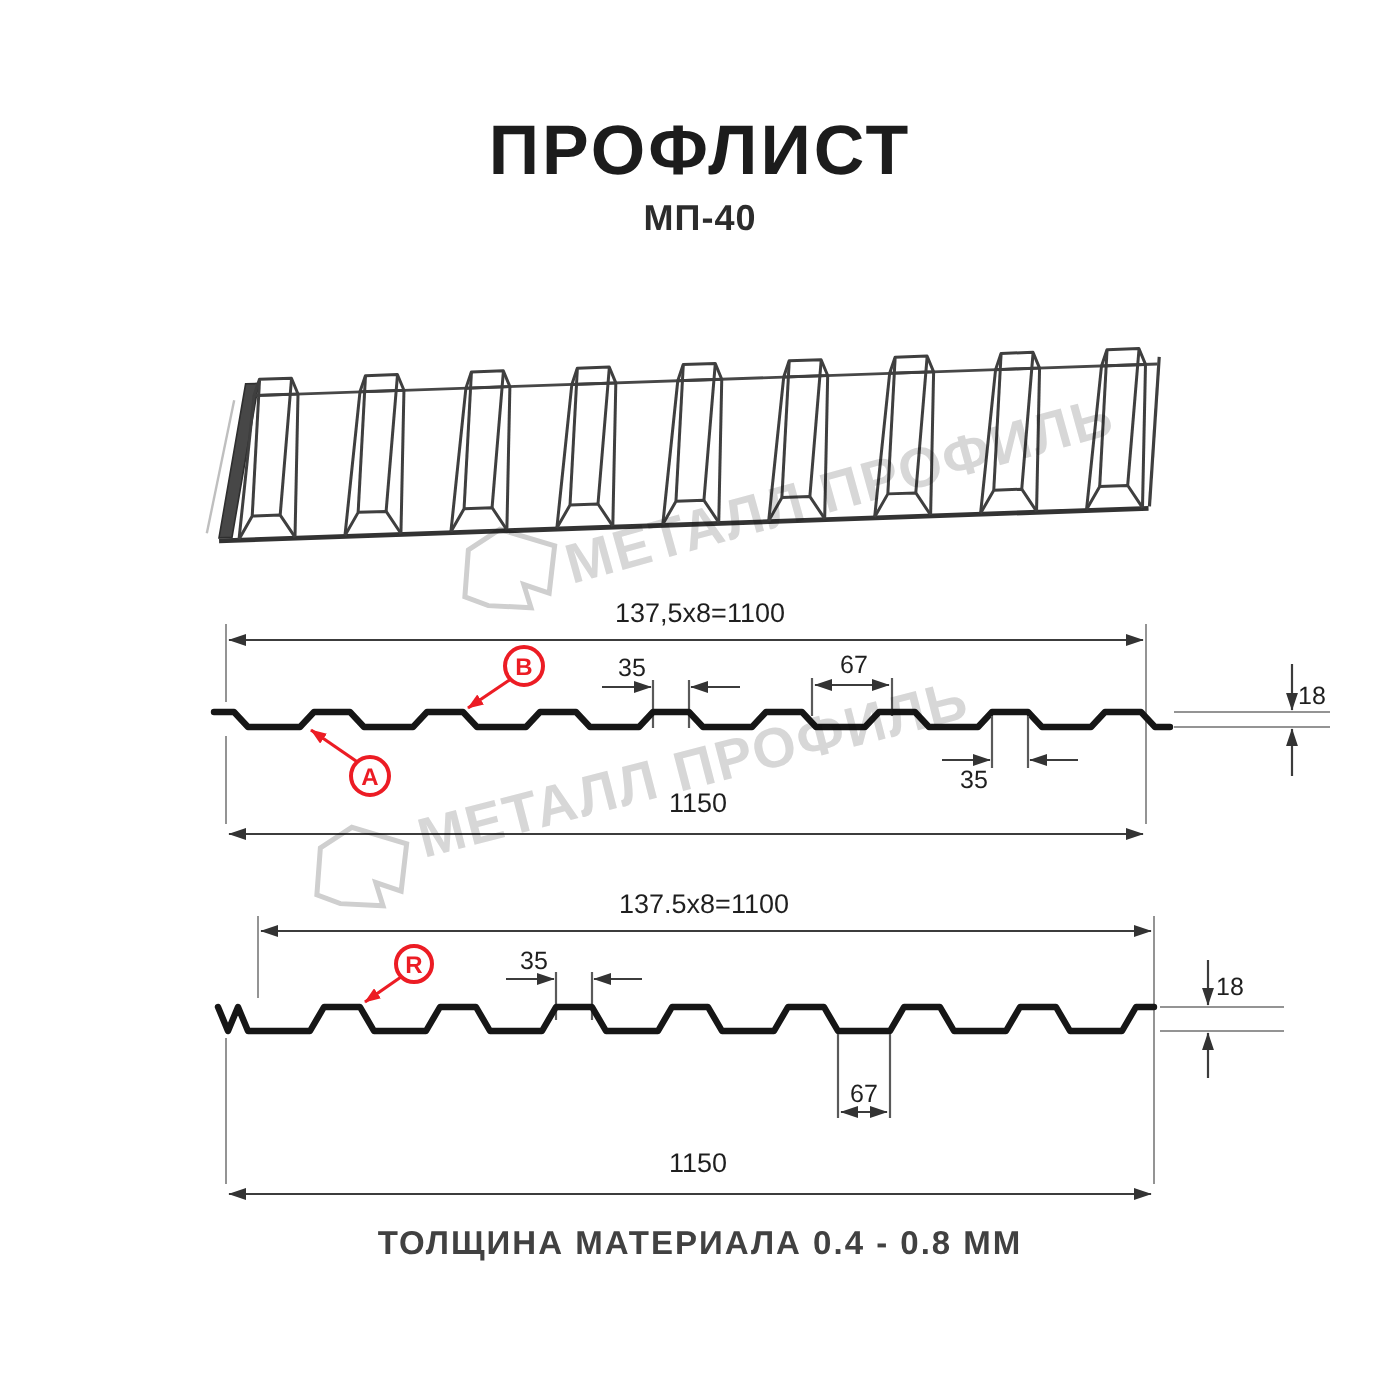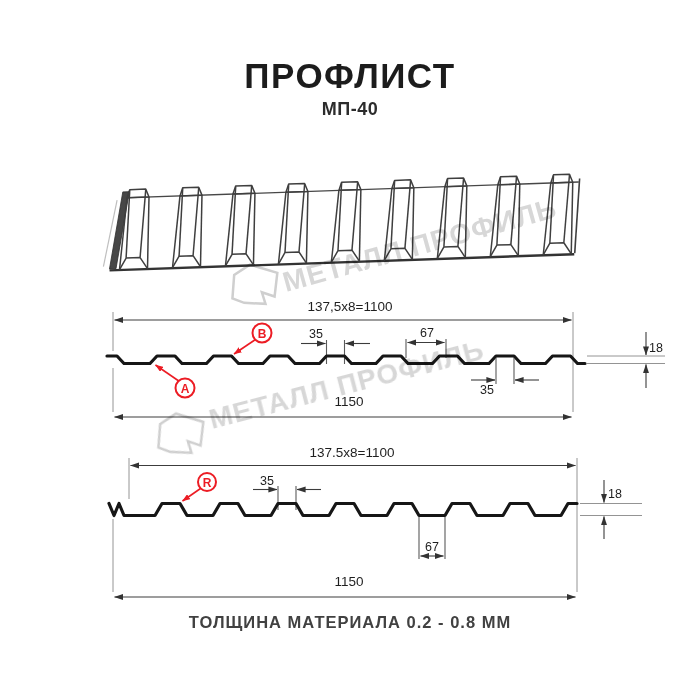--- a/index.html
+++ b/index.html
@@ -180,14 +180,14 @@
       <text class="dimtxt" x="349" y="586" text-anchor="middle">1150</text>
 
       <g>
         <line class="redline" x1="200.5" y1="488.5" x2="182.5" y2="501" marker-end="url(#mR)"></line>
         <circle cx="207" cy="482" r="9" fill="#fff" stroke="#ec1c24" stroke-width="2"></circle>
         <text class="redtxt" x="207" y="486.5" font-size="12" text-anchor="middle">R</text>
       </g>
     </g>
   </svg>
 
-  <div class="footnote">ТОЛЩИНА МАТЕРИАЛА 0.2 - 0.8 ММ</div>
+  <div class="footnote">ТОЛЩИНА МАТЕРИАЛА 0.4 - 0.8 ММ</div>
 </div>
 
 </body></html>

